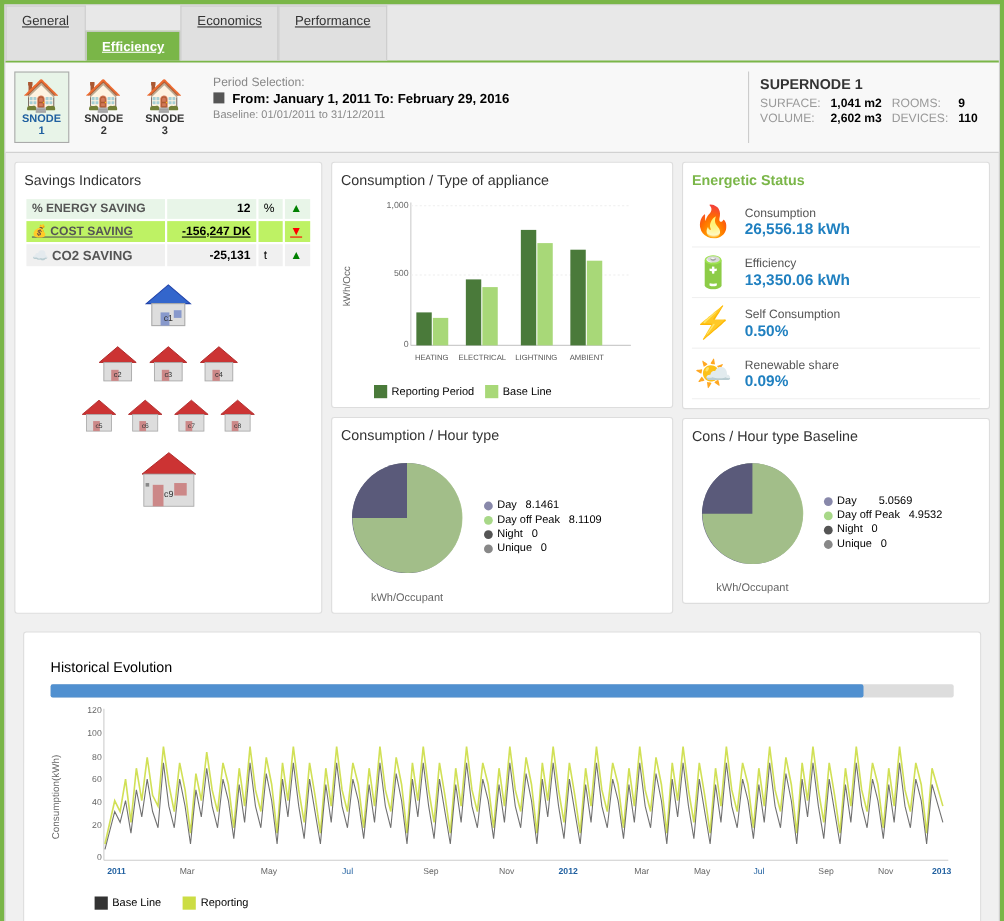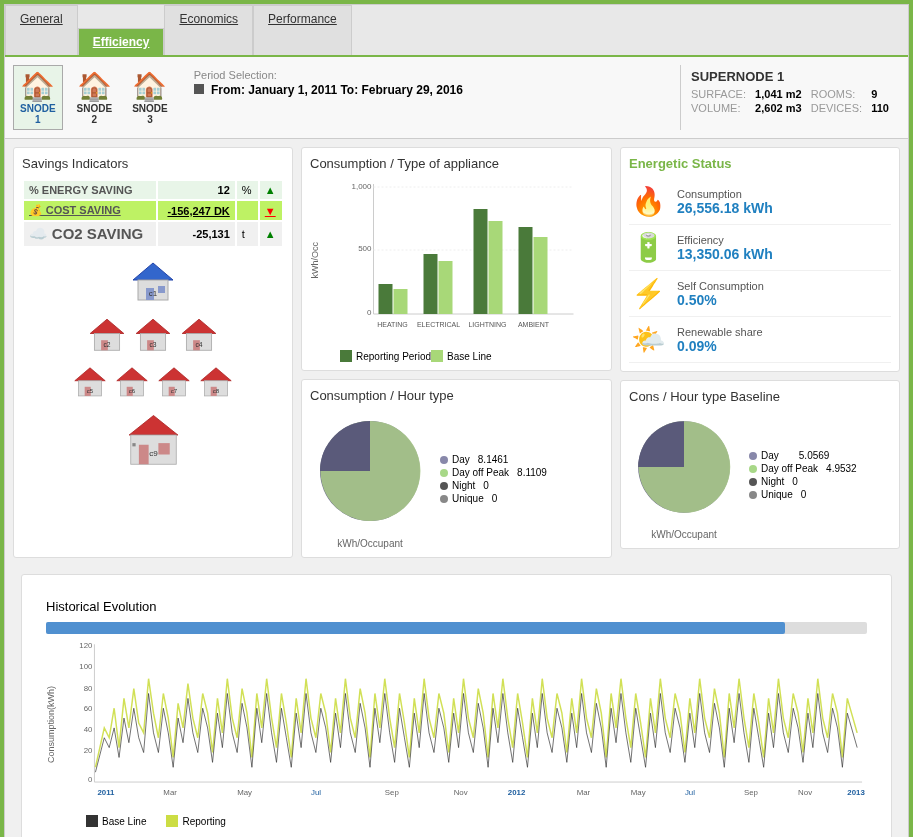--- a/index.html
+++ b/index.html
@@ -35,21 +35,21 @@
     .sn-value { font-weight: bold; font-size: 11px; }
     
     
     .content { padding: 8px; display: grid; grid-template-columns: 280px 1fr 280px; gap: 8px; }
     
     
     .panel { background: white; border: 1px solid #ddd; border-radius: 3px; padding: 8px; }
     .panel-title { font-size: 13px; color: #333; font-weight: normal; margin-bottom: 8px; }
     .indicator-value { text-align: right; font-weight: bold; }
     
-    .chart-legend { display: flex; margin-top: 8px; font-size: 10px; }
+    .chart-legend { display: flex; gap: 10px; margin-top: 8px; font-size: 10px; }
     .legend-item { display: flex; align-items: center; gap: 4px; }
     .legend-color { width: 12px; height: 12px; display: inline-block; }
     .status-item { display: flex; align-items: center; gap: 8px; padding: 6px 0; border-bottom: 1px solid #f0f0f0; }
     .status-icon { font-size: 28px; width: 40px; text-align: center; }
     .status-label { font-size: 11px; color: #555; }
     .status-value { font-size: 14px; color: #2080c0; font-weight: bold; }
     .pie-label { font-size: 10px; color: #666; text-align: center; margin-top: 4px; }
     
     .pie-legend { font-size: 10px; }
     .pie-legend-item { display: flex; align-items: center; gap: 4px; margin-bottom: 2px; }
@@ -105,20 +105,21 @@
         <div class="snode-label">SNODE<br>3</div>
       </div>
     </div>
 
     <div class="period-info">
       <div class="period-title">Period Selection:</div>
       <div class="period-dates">
         <span class="square"></span>
         <span>From: January 1, 2011 To: February 29, 2016</span>
       </div>
+      <div class="baseline-text">Baseline: 01/01/2011 to 31/12/2011</div>
     </div>
 
     <div class="supernode-info">
       <div class="supernode-title">SUPERNODE 1</div>
       <div class="supernode-grid">
         <span class="sn-label">SURFACE:</span>
         <span class="sn-value">1,041 m2</span>
         <span class="sn-label">ROOMS:</span>
         <span class="sn-value">9</span>
         <span class="sn-label">VOLUME:</span>
@@ -142,21 +143,21 @@
           <td>%</td>
           <td style="color:green;font-weight:bold">▲</td>
         </tr>
         <tr class="r2">
           <td style="font-weight:bold;color:#555;font-size:11px">💰 COST SAVING</td>
           <td class="indicator-value" style="text-align:right">-156,247 DK</td>
           <td></td>
           <td style="color:red;font-weight:bold">▼</td>
         </tr>
         <tr class="r3">
-          <td style="font-weight:bold;color:#555;font-size:15px">☁️ CO2 SAVING</td>
+          <td style="font-weight:bold;color:#555;font-size:12px">☁️ CO2 SAVING</td>
           <td class="indicator-value" style="text-align:right">-25,131</td>
           <td>t</td>
           <td style="color:green;font-weight:bold">▲</td>
         </tr>
       </tbody>
         </table>
 
       <div class="houses-display">
 
         <div class="house-row">

